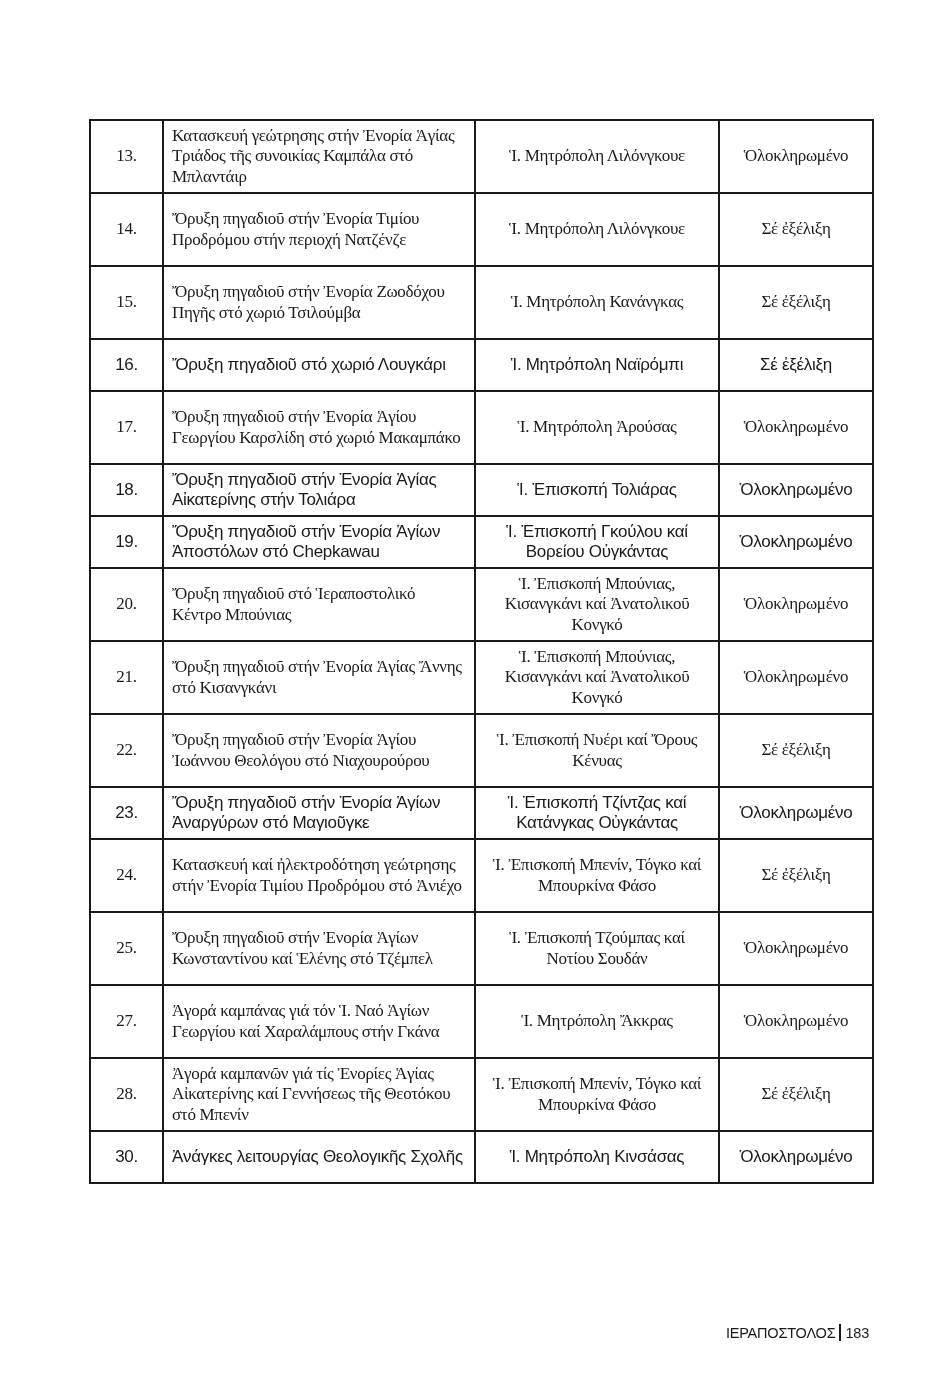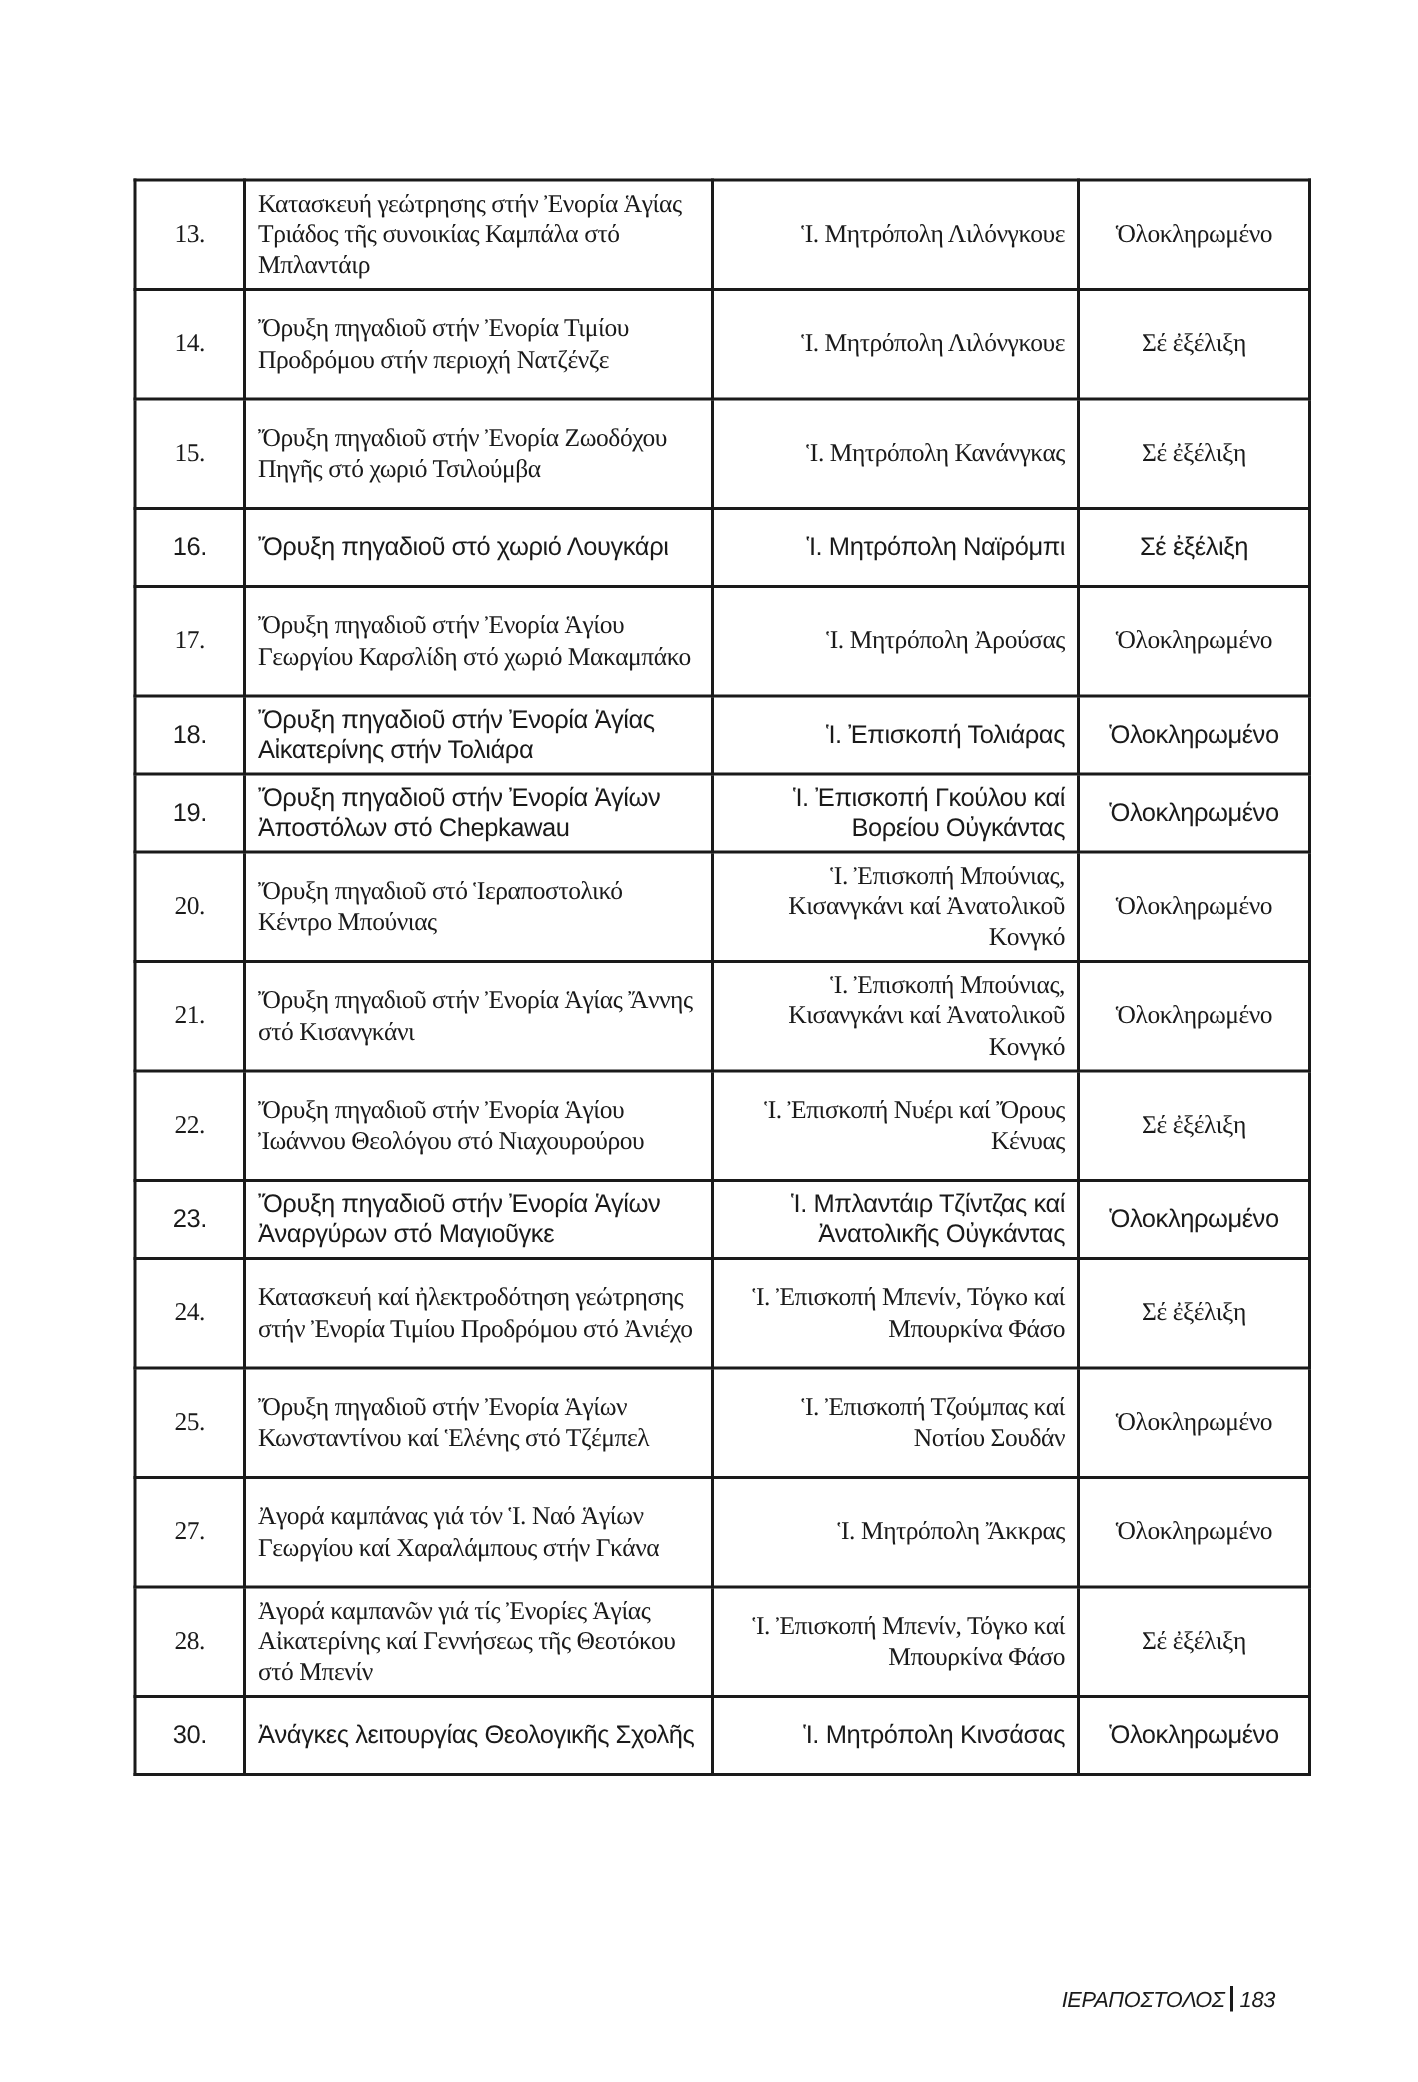--- a/index.html
+++ b/index.html
@@ -15,29 +15,29 @@
     font-size: 17px; line-height: 20.5px;
     letter-spacing: -0.3px;
   }
   .page-table td {
     border: 2px solid #1a1a1a;
     padding: 0 8px;
     vertical-align: middle;
   }
   .c-num { width: 37px; text-align: center; padding: 0 17px !important; }
   .c-desc { width: 294px; text-align: left; }
-  .c-org { width: 226px; text-align: right; }
+  .c-org { width: 226px; text-align: center; }
   .c-status { width: 144px; text-align: center; padding: 0 4px !important; }
   tr.h3 td { height: 71px; font-family: Liberation Serif, serif; }
   tr.h2 td { height: 50px; }
   tr.h1 td { height: 29px; }
   .footer {
-    position: absolute; right: 95px; top: 1324px;
+    position: absolute; right: 76px; top: 1324px;
     font-family: "Liberation Sans", sans-serif;
-    font-size: 14.5px; color: #1a1a1a; letter-spacing: -0.2px; font-style: italic;
+    font-size: 14.5px; color: #1a1a1a; letter-spacing: -0.2px;
   }
   .footer .sep { display: inline-block; width: 2px; height: 17px; background: #1a1a1a; vertical-align: -3px; margin: 0 4px 0 4px; }
 </style>
 </head>
 <body>
 
 <table class="page-table">
   <tbody>
     <tr class="h3">
       <td class="c-num">13.</td>
@@ -95,21 +95,21 @@
     </tr>
     <tr class="h3">
       <td class="c-num">22.</td>
       <td class="c-desc">Ὄρυξη πηγαδιοῦ στήν Ἐνορία Ἁγίου Ἰωάννου Θεολόγου στό Νιαχουρούρου</td>
       <td class="c-org">Ἱ. Ἐπισκοπή Νυέρι καί Ὄρους Κένυας</td>
       <td class="c-status">Σέ ἐξέλιξη</td>
     </tr>
     <tr class="h2">
       <td class="c-num">23.</td>
       <td class="c-desc">Ὄρυξη πηγαδιοῦ στήν Ἐνορία Ἁγίων Ἀναργύρων στό Μαγιοῦγκε</td>
-      <td class="c-org">Ἱ. Μπλαντάιρ Τζίντζας καί Ἀνατολικῆς Οὐγκάντας</td>
+      <td class="c-org">Ἱ. Ἐπισκοπή Τζίντζας καί Κατάνγκας Οὐγκάντας</td>
       <td class="c-status">Ὁλοκληρωμένο</td>
     </tr>
     <tr class="h3">
       <td class="c-num">24.</td>
       <td class="c-desc">Κατασκευή καί ἠλεκτροδότηση γεώτρησης στήν Ἐνορία Τιμίου Προδρόμου στό Ἀνιέχο</td>
       <td class="c-org">Ἱ. Ἐπισκοπή Μπενίν, Τόγκο καί Μπουρκίνα Φάσο</td>
       <td class="c-status">Σέ ἐξέλιξη</td>
     </tr>
     <tr class="h3">
       <td class="c-num">25.</td>

